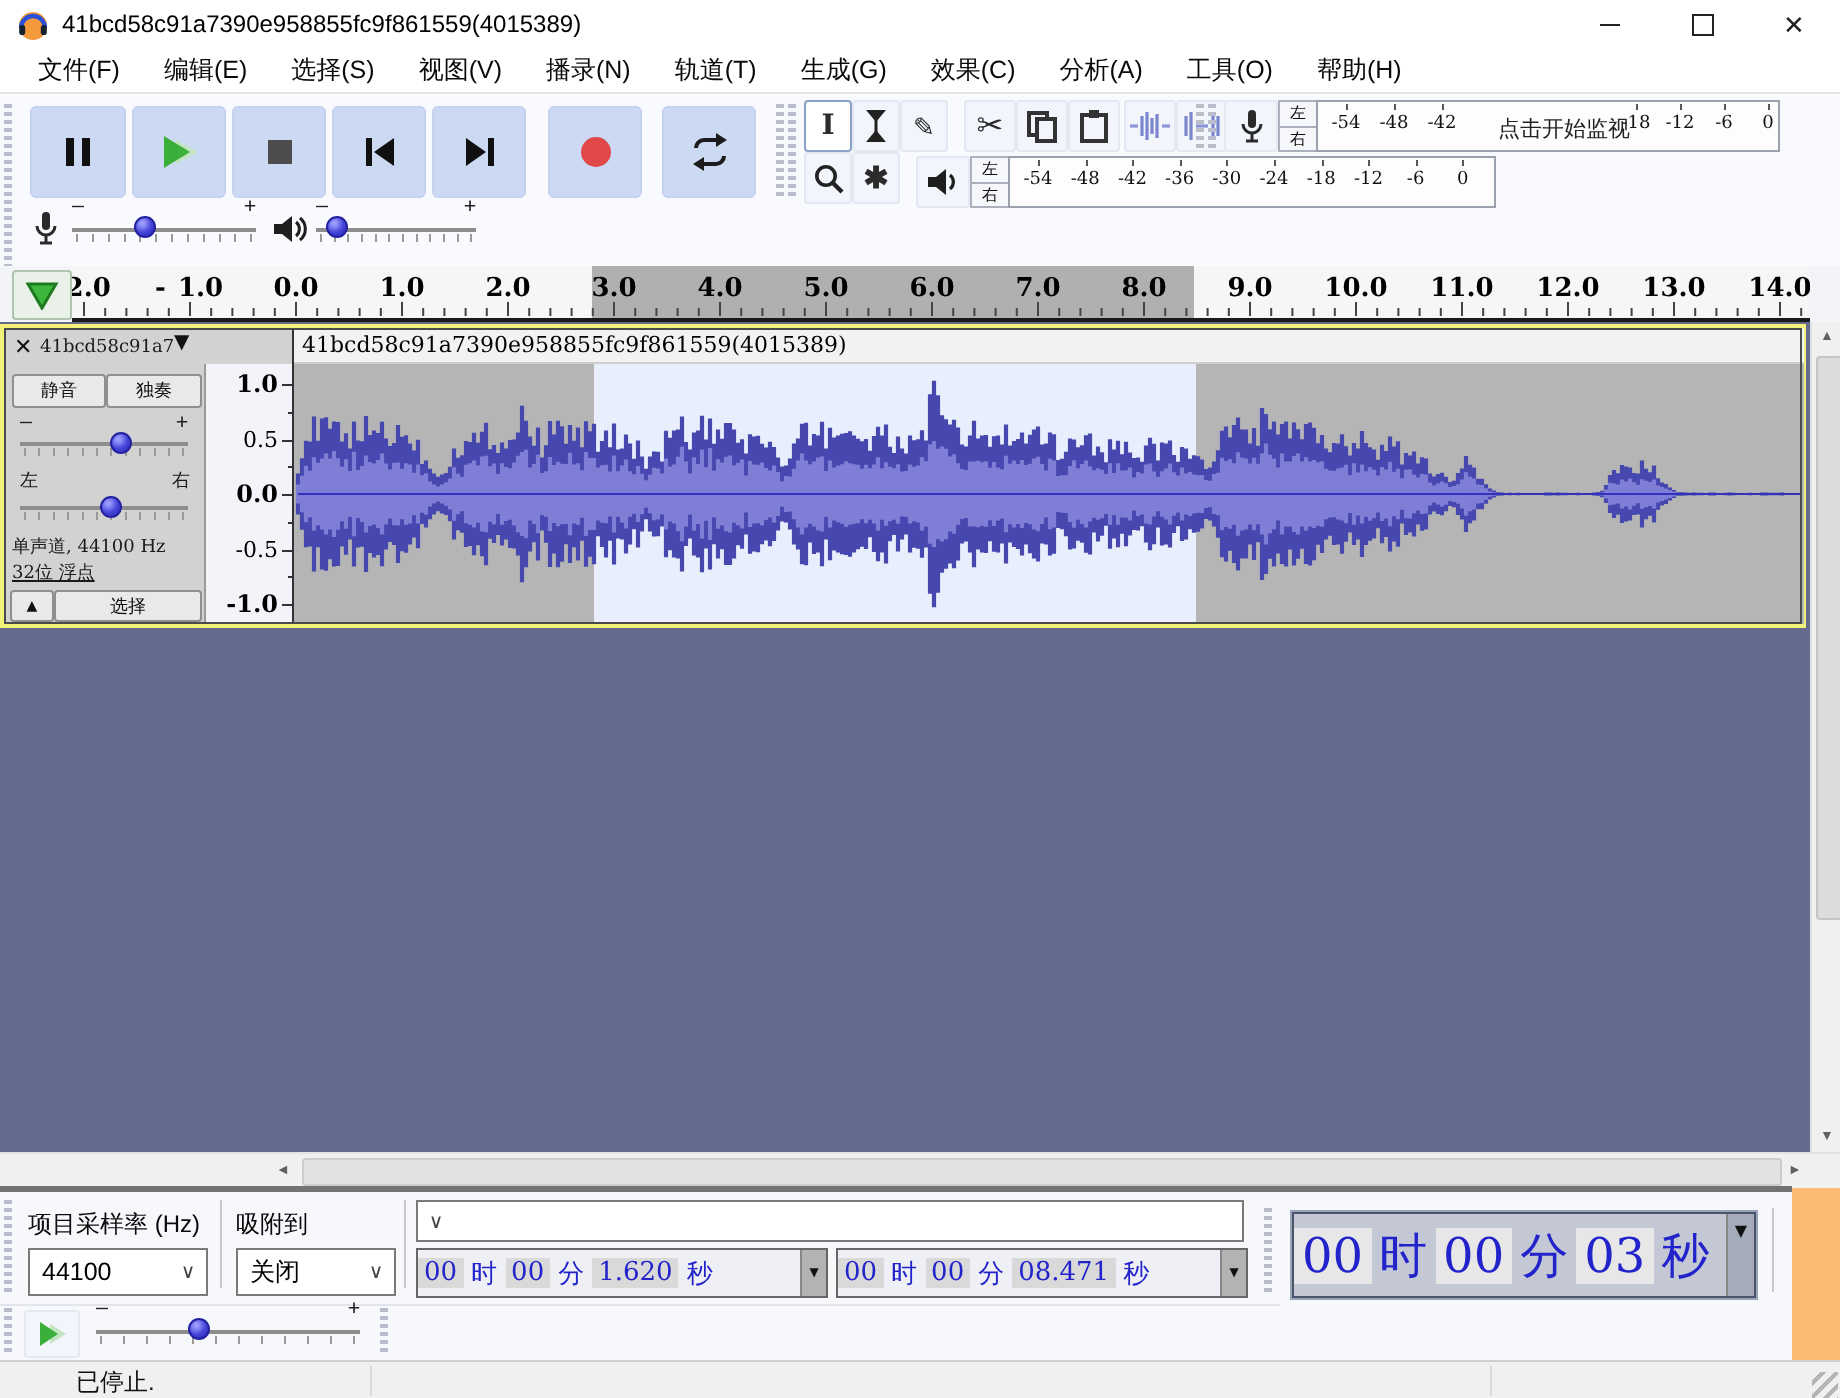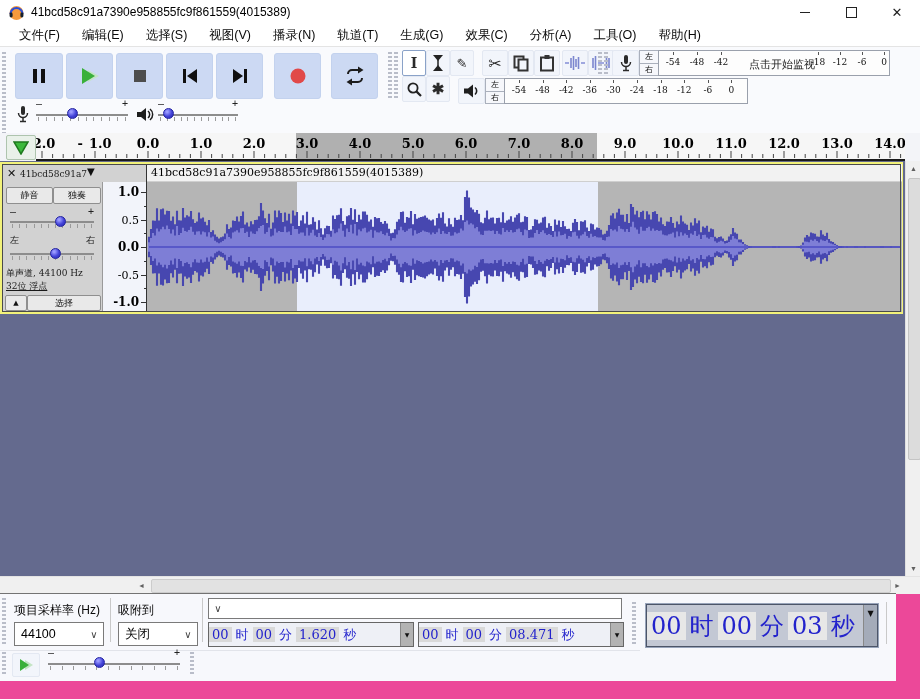--- a/index.html
+++ b/index.html
@@ -1,18 +1,18 @@
 <!DOCTYPE html>
 <html><head>
 <meta charset="utf-8">
 <style>
   html,body{margin:0;padding:0;}
   body{width:920px;height:699px;overflow:hidden;background:#fff;
        font-family:"Liberation Sans",sans-serif;-webkit-font-smoothing:antialiased;}
-  .app{position:relative;width:920px;height:699px;background:#ec4899;font-size:12px;color:#111;}
+  .app{position:relative;width:920px;height:699px;background:#fdba74;font-size:12px;color:#111;}
   .abs{position:absolute;}
 
   
   .titlebar{left:0;top:0;width:920px;height:25px;background:#ffffff;border-bottom:1px solid #ececec;}
   .app-icon{left:8px;top:4px;width:17px;height:17px;}
   .title-text{left:31px;top:5px;font-size:12px;color:#000;white-space:nowrap;}
   .winbtn{top:0;width:46px;height:25px;display:flex;align-items:center;justify-content:center;color:#222;font-size:12px;}
   .winbtn .sq{width:9px;height:9px;border:1px solid #222;display:block;}
   .winbtn .mi{width:10px;height:1.4px;background:#222;display:block;}
 
@@ -69,21 +69,21 @@
 
   
   .vscroll{left:905px;top:161px;width:15px;height:415px;background:#f0f0f0;border-left:1px solid #e0e0e0;}
   .vs-btn{position:absolute;left:0;width:15px;height:15px;display:flex;align-items:center;justify-content:center;color:#606060;font-size:7px;}
   .vs-thumb{position:absolute;left:2px;width:11px;border-radius:2px;background:#dcdcdc;border:1px solid #c4c4c4;}
   .hscroll{left:0;top:576px;width:920px;height:17px;background:#f0f0f0;border-top:1px solid #e3e3e3;}
   .hs-btn{position:absolute;top:0;width:15px;height:17px;display:flex;align-items:center;justify-content:center;color:#606060;font-size:7px;}
   .hs-thumb{position:absolute;top:2px;height:12px;border-radius:2px;background:#e2e2e2;border:1px solid #cccccc;}
 
   
-  .bottom{left:0;top:593px;width:896px;height:87px;background:#f7f8fc;border-top:1px solid #737373;}
+  .bottom{left:0;top:593px;width:896px;height:87px;background:#f7f8fc;border-top:3px solid #737373;}
   .blabel{font-size:12px;color:#0a0a0a;white-space:nowrap;}
   .combo{background:#fff;border:1px solid #7a7a7a;display:flex;align-items:center;box-sizing:border-box;}
   .combo .cv{flex:1;padding-left:6px;font-size:12.5px;color:#000;white-space:nowrap;overflow:hidden;}
   .combo .chev{width:18px;text-align:center;color:#444;font-size:10px;}
   .vdiv{position:absolute;width:1px;background:#c9c9c9;}
   .timefield{background:#eef0f6;border:1px solid #666;display:flex;align-items:center;box-sizing:border-box;
              font-family:"DejaVu Serif",serif;}
   .tf-cell{background:#d9d9d9;padding:0 3px;}
   .tf-unit{padding:0 4px;}
   .tf-drop{margin-left:auto;align-self:stretch;display:flex;align-items:center;justify-content:center;background:#b3b3b3;border-left:1px solid #888;}
@@ -620,14 +620,20 @@
     <div class="slider" style="left:48px;top:62px;width:132px;height:16px;">
       <span class="sl-minus">–</span>
       <span class="sl-plus">+</span>
       <div class="sl-line"></div>
         <div class="sl-ticks"></div>
       <div class="sl-thumb" id="th-speed" style="left: 46px;"></div>
     </div>
     <div class="abs grip" style="left:190px;top:58px;height:24px;"></div>
   </div>
 
+  <div class="abs statusbar">
+    <span class="status-text">已停止.</span>
+    <div class="sdiv" style="left:185px;"></div>
+    <div class="sdiv" style="left:745px;"></div>
+    <div class="resize-grip"></div>
+  </div>
 
 </div>
 
 </body></html>

